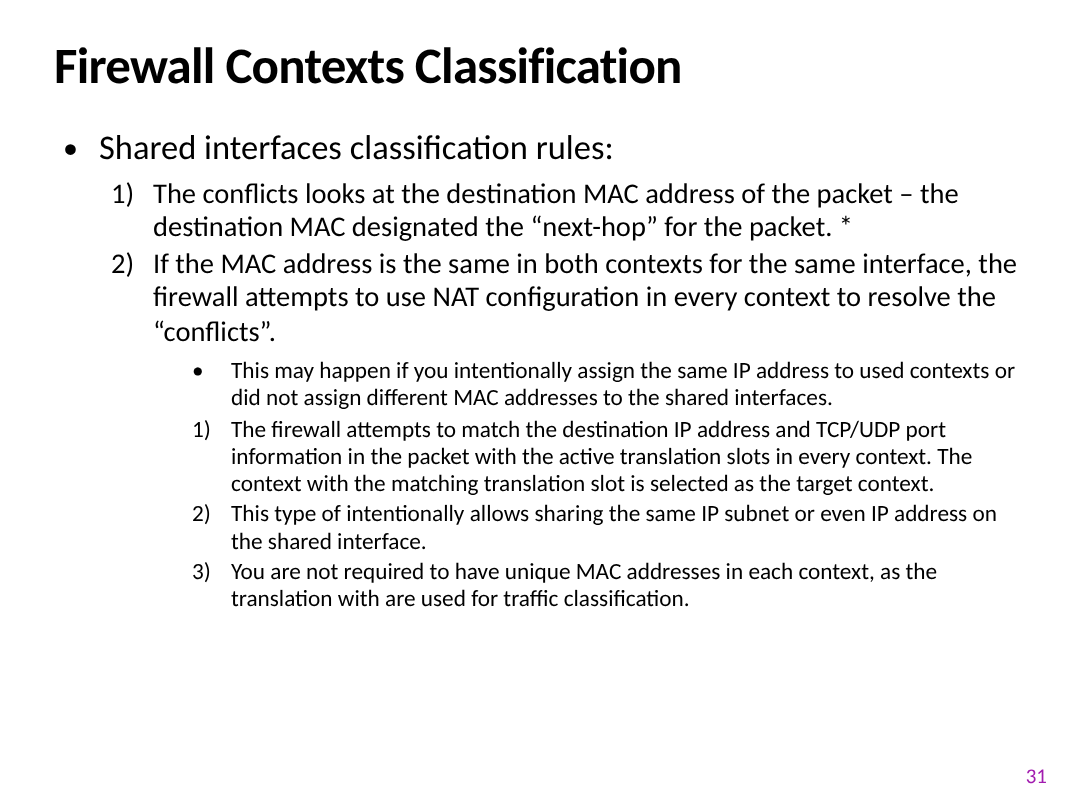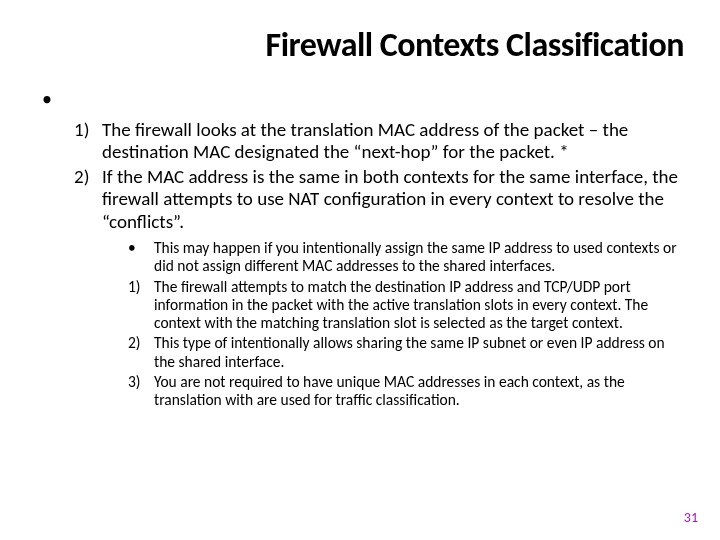--- a/index.html
+++ b/index.html
@@ -14,21 +14,21 @@
   }
   .slide {
     padding: 24px 36px 20px 36px;
     width: 100%;
     height: 100%;
     position: relative;
   }
   .title {
     font-size: 34px;
     font-weight: 700;
-    text-align: right;
+    text-align: left;
     margin-bottom: 20px;
     letter-spacing: -0.5px;
   }
   .bullet-main {
     font-size: 23px;
     margin-left: 6px;
     margin-bottom: 6px;
     display: flex;
   }
   .bullet-main .dot {
@@ -77,26 +77,27 @@
 </style>
 </head>
 <body>
 
 <div class="slide">
 
   <div class="title">Firewall Contexts Classification</div>
 
   <div class="bullet-main">
     <span class="dot">•</span>
+    <span>Shared interfaces classification rules:</span>
   </div>
 
   <div class="num-list">
     <div class="num-item">
       <span class="num">1)</span>
-      <span class="txt">The firewall looks at the translation MAC address of the packet – the destination MAC designated the “next-hop” for the packet. *</span>
+      <span class="txt">The conflicts looks at the destination MAC address of the packet – the destination MAC designated the “next-hop” for the packet. *</span>
     </div>
     <div class="num-item">
       <span class="num">2)</span>
       <span class="txt">If the MAC address is the same in both contexts for the same interface, the firewall attempts to use NAT configuration in every context to resolve the “conflicts”.</span>
     </div>
   </div>
 
   <div class="sub-list">
     <div class="sub-item">
       <span class="mark">•</span>

